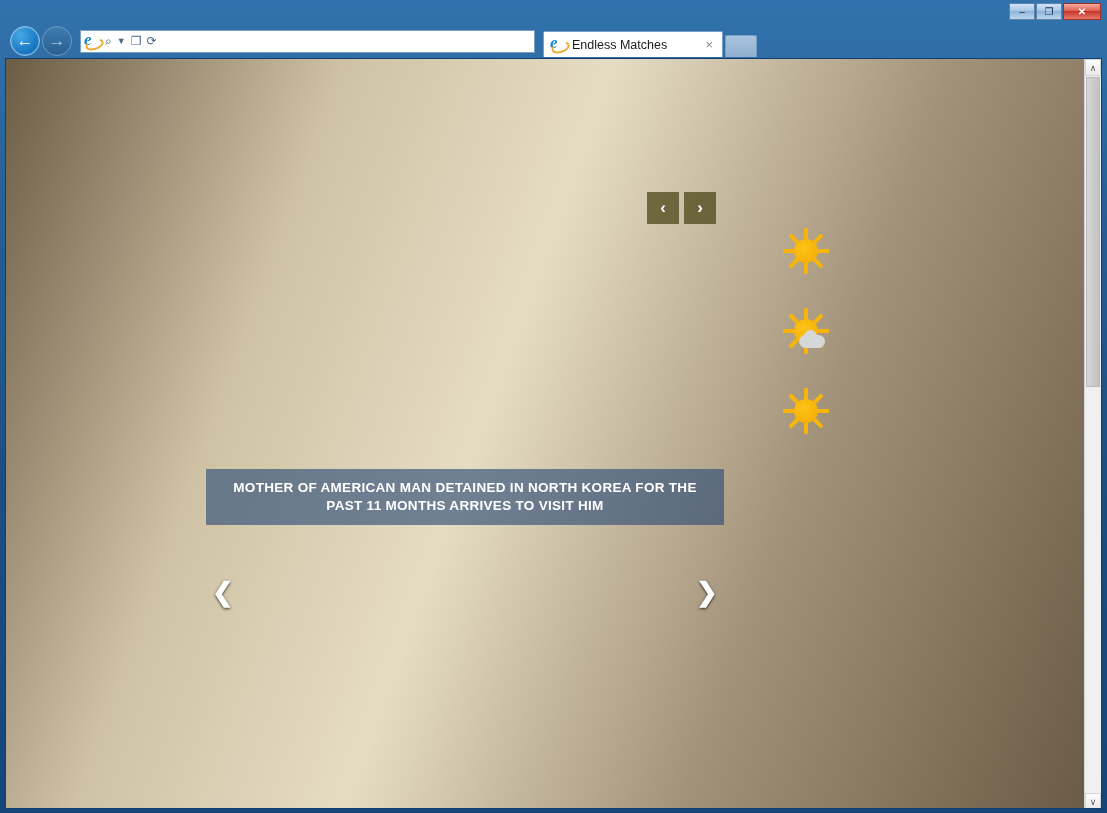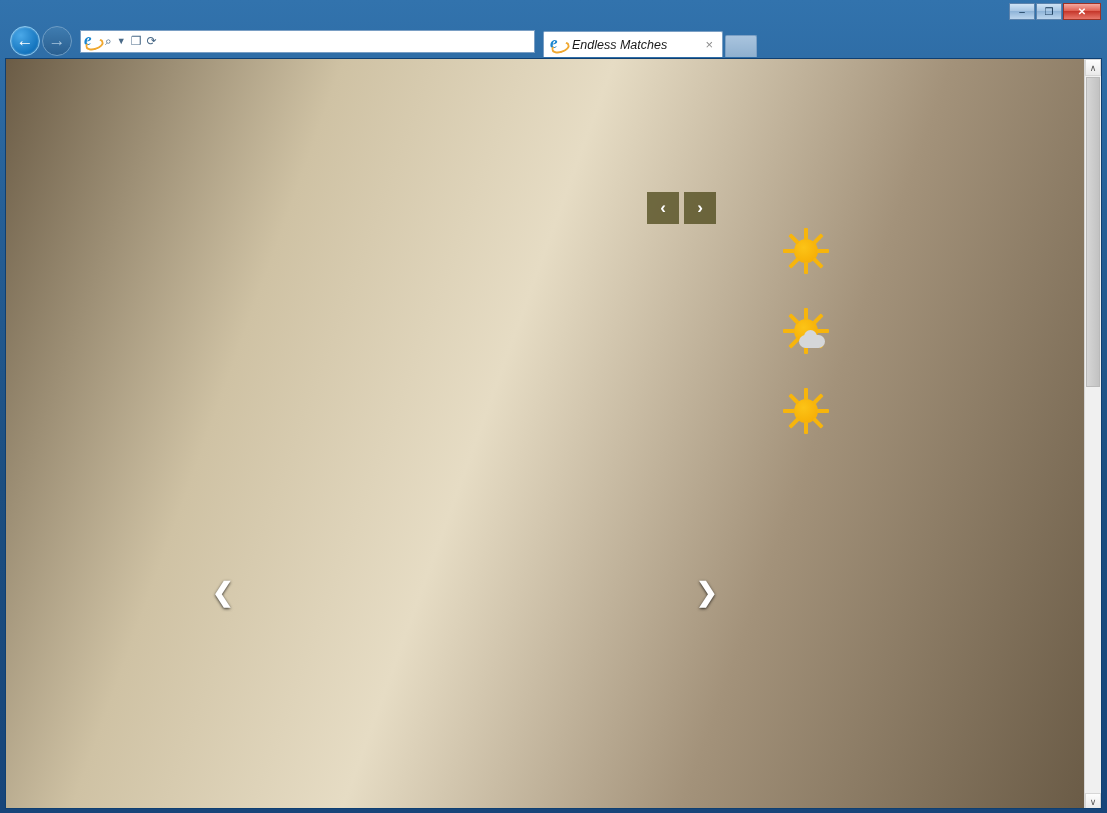--- a/index.html
+++ b/index.html
@@ -50,21 +50,21 @@
   .urlbar .favicon { width:17px; height:17px; margin-right:4px; position:relative; flex:0 0 auto; }
   .urltext { flex:1; overflow:hidden; white-space:nowrap; }
   .urlicons { display:flex; align-items:center; gap:5px; color:#4a6a88; font-size:12px; padding-right:3px; }
 
   .tabstrip { display:flex; align-items:flex-end; height:32px; margin-left:8px; }
   .tab {
     width:180px; height:26px; background:#fff; border:1px solid #7a9fc4; border-bottom:none;
     display:flex; align-items:center; padding:0 6px; font-size:12.5px; color:#1a1a1a;
     border-radius:2px 2px 0 0;
   }
-  .tab .tabtitle { flex:1; margin-left:5px; overflow:hidden; white-space:nowrap;font-style:italic; }
+  .tab .tabtitle { flex:1; margin-left:5px; overflow:hidden; white-space:nowrap; }
   .tab .tabclose { color:#8c8c8c; font-size:13px; padding:0 3px; }
   .newtab {
     width:32px; height:22px; background:linear-gradient(180deg,#a9c4de,#8fb0cf);
     border:1px solid #7a9fc4; border-bottom:none; margin-left:2px; border-radius:2px 2px 0 0;
   }
   .chrome-icons { position:absolute; right:14px; top:30px; display:flex; gap:11px; color:#eaf3fb; }
 
   
   .ie-e { position:relative; width:17px; height:17px; display:inline-block; }
   .ie-e::before {
@@ -422,20 +422,21 @@
             <div class="glasses">
               <div class="lensL"></div>
                 <div class="bridge"></div>
                 <div class="lensR"></div>
             </div>
 
             <div class="heroArrows">
               <div class="heroArrow">‹</div>
               <div class="heroArrow">›</div>
             </div>
+            <div class="heroCap">MOTHER OF AMERICAN MAN DETAINED IN NORTH KOREA FOR THE PAST 11 MONTHS ARRIVES TO VISIT HIM</div>
           </div>
 
           <div class="thumbs">
             <div class="thArrow l">❮</div>
             <div class="thumb t-rock"></div>
             <div class="thumb t-fball1"></div>
             <div class="thumb t-pink"></div>
             <div class="thumb t-fball2"></div>
             <div class="thArrow r">❯</div>
           </div>

